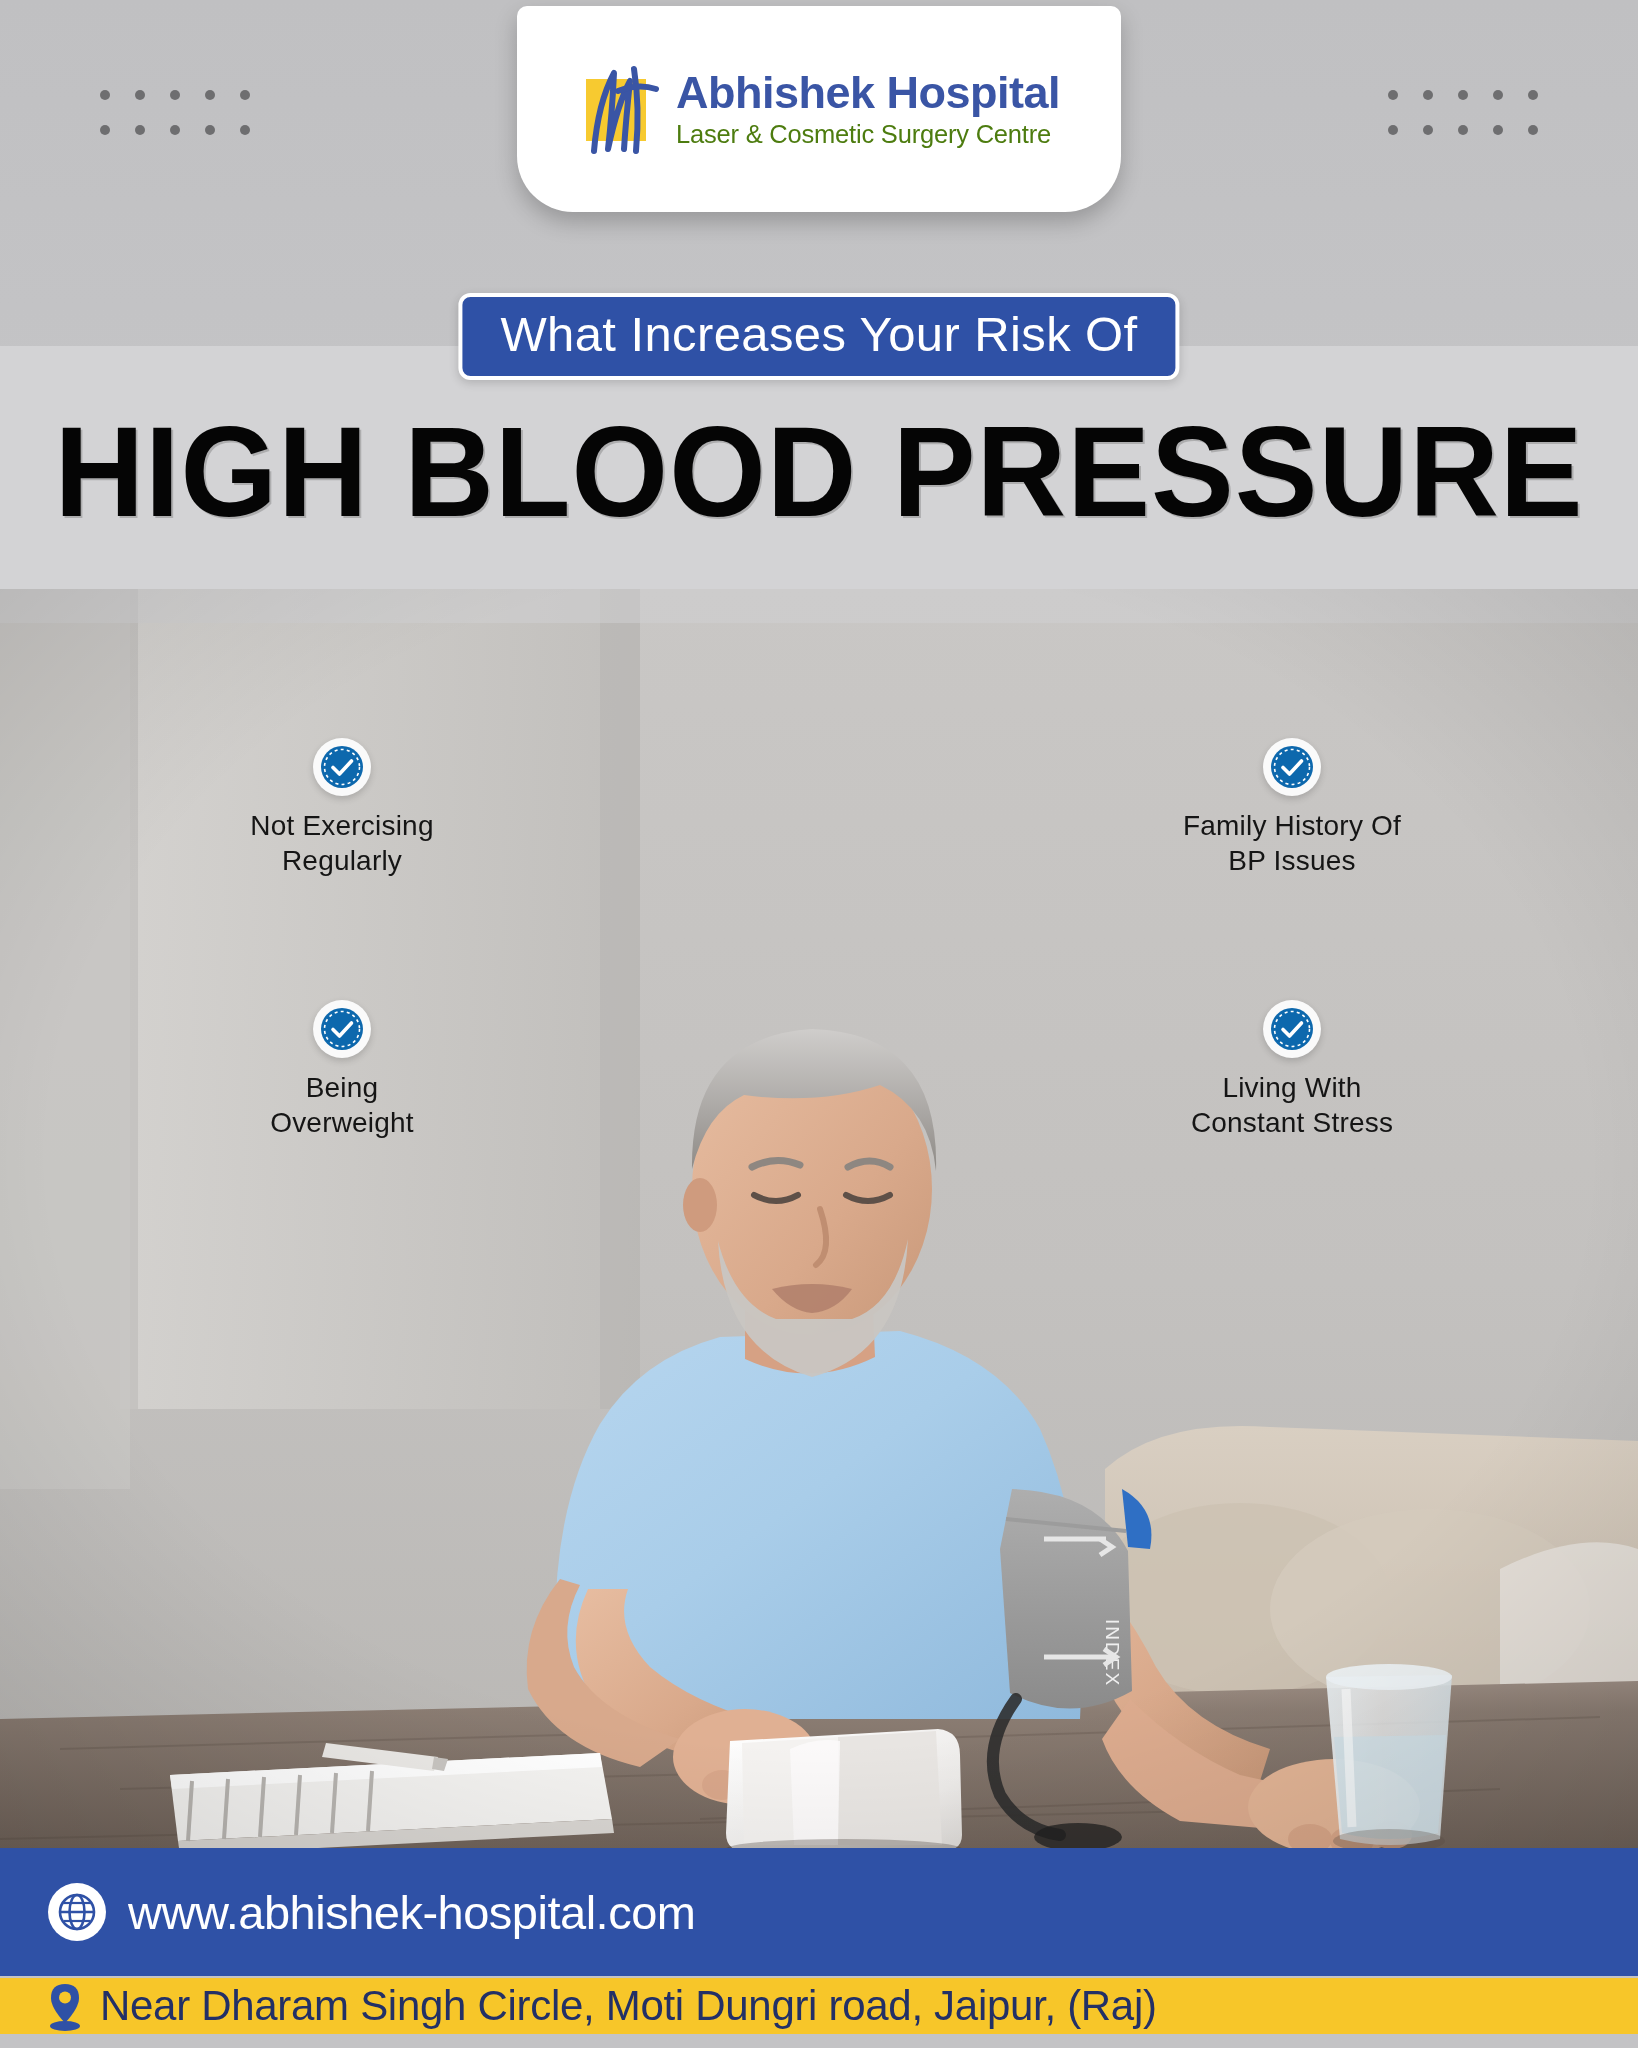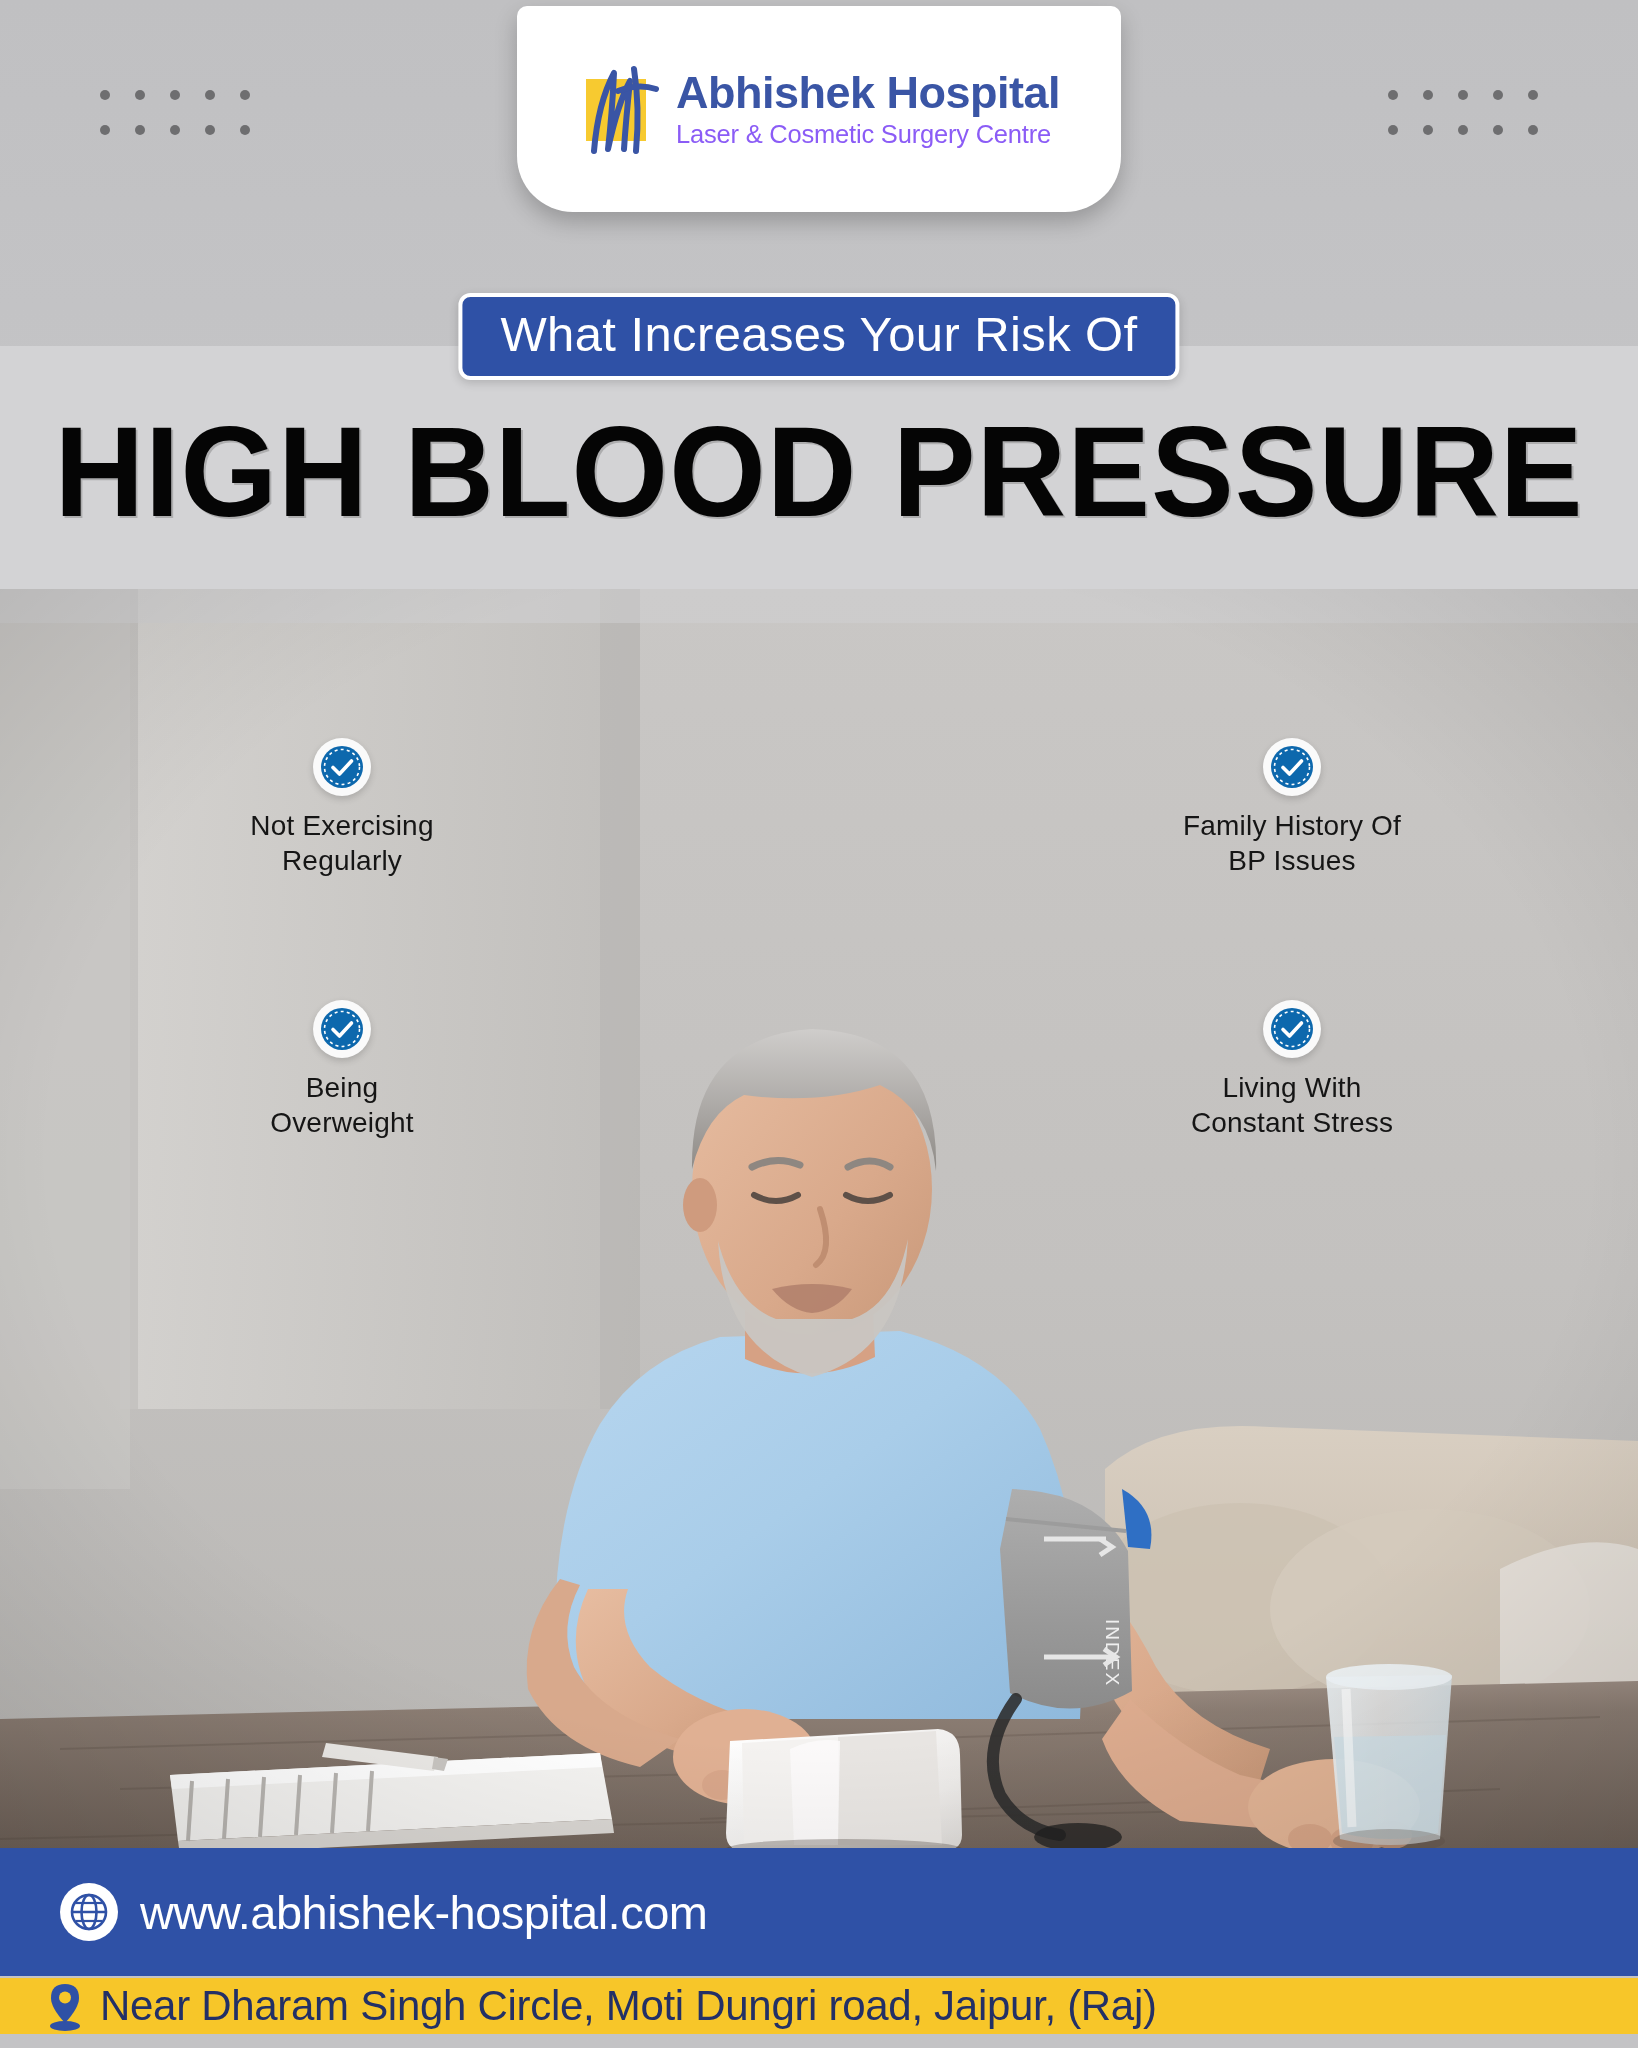--- a/index.html
+++ b/index.html
@@ -60,21 +60,21 @@
     width: 60px; height: 62px;
     background: #f7ca30;
   }
   #logo-mark svg { position: absolute; left: 0; top: 0; }
   #logo-text { display: flex; flex-direction: column; line-height: 1; }
   #logo-name {
     font-size: 45px; font-weight: 700; color: #3a55a5;
     letter-spacing: -0.5px; white-space: nowrap;
   }
   #logo-tag {
-    font-size: 25.5px; color: #8b5cf6; margin-top: 7px;
+    font-size: 25.5px; color: #4d7c0f; margin-top: 7px;
     letter-spacing: -0.2px; white-space: nowrap;
   }
 
   
   #headline-band {
     position: absolute;
     left: 0; top: 346px; width: 1638px; height: 243px;
     background: #d3d3d5;
     z-index: 2;
   }
@@ -155,21 +155,21 @@
   #contact-bar {
     position: absolute;
     left: 0; top: 1848px; width: 1638px; height: 128px;
     background: #2f51a6;
     z-index: 9;
     display: flex; align-items: center;
   }
   #web-block {
     display: flex; align-items: center;
     gap: 22px;
-    padding-left: 60px;
+    padding-left: 48px;
   }
   #globe-icon {
     width: 58px; height: 58px; flex: none;
     border-radius: 50%;
     background: #ffffff;
     display: flex; align-items: center; justify-content: center;
   }
   #website-text {
     color: #ffffff;
     font-size: 47px;

